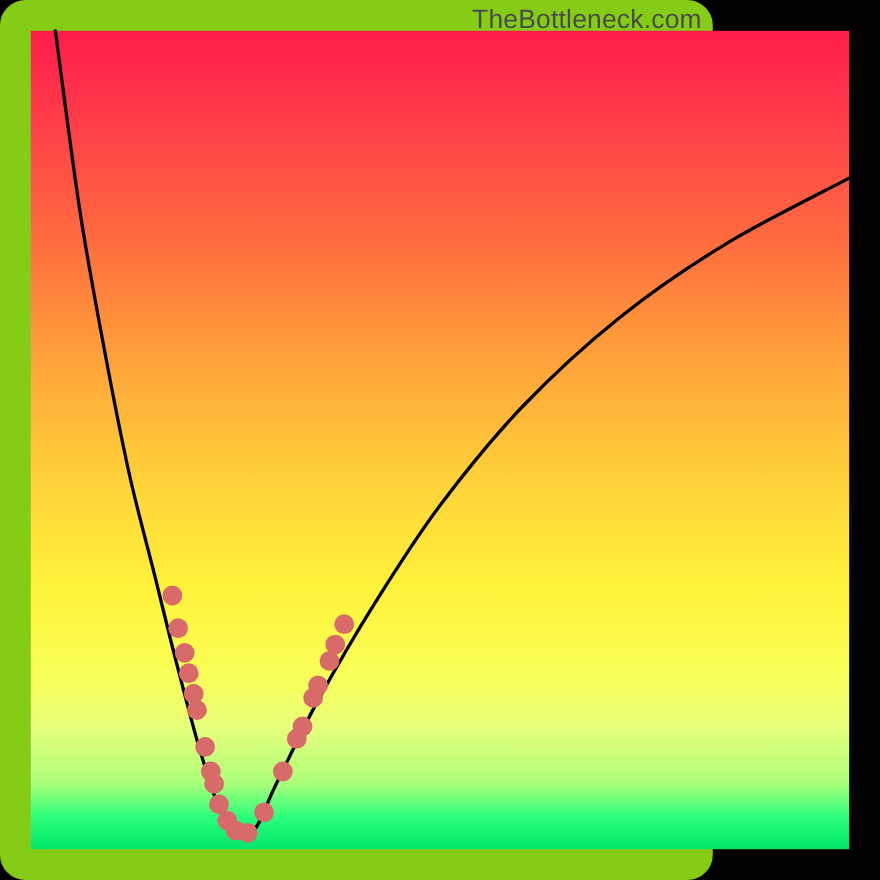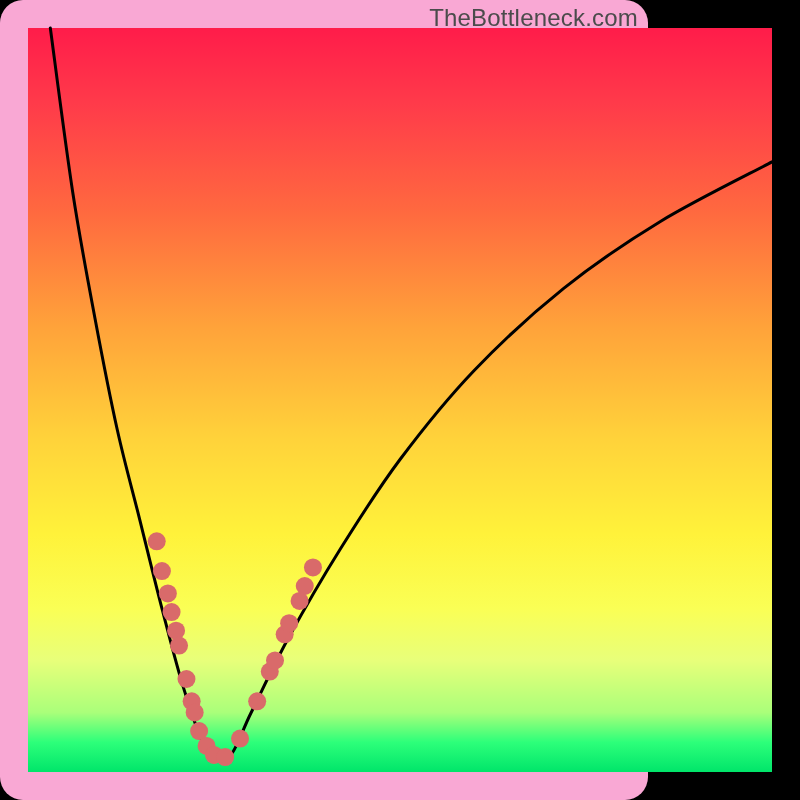--- a/index.html
+++ b/index.html
@@ -10,21 +10,21 @@
     overflow: hidden;
     background: #000;
     font-family: Arial, Helvetica, sans-serif;
   }
   .frame {
     position: absolute;
     left: 0;
     top: 0;
     width: 648px;
     height: 800px;
-    background: #f9a8d4;
+    background: #84cc16;
     border-radius: 23px;
   }
   .plot {
     position: absolute;
     left: 28px;
     top: 28px;
     width: 744px;
     height: 744px;
     background: linear-gradient(to bottom,
       #ff1c4a 0%,

